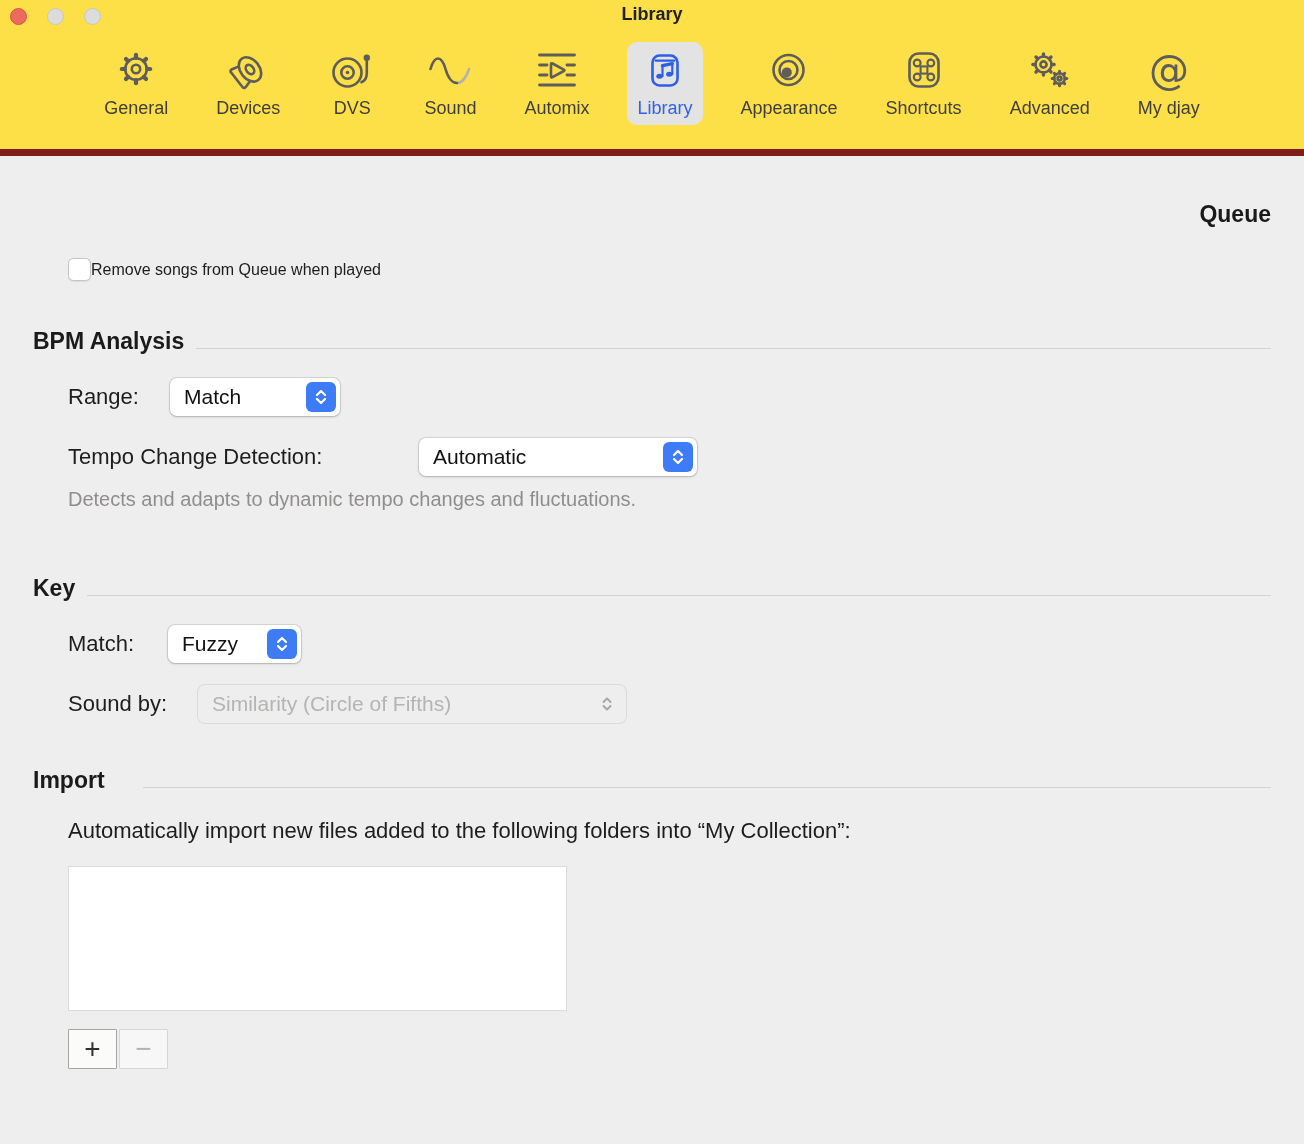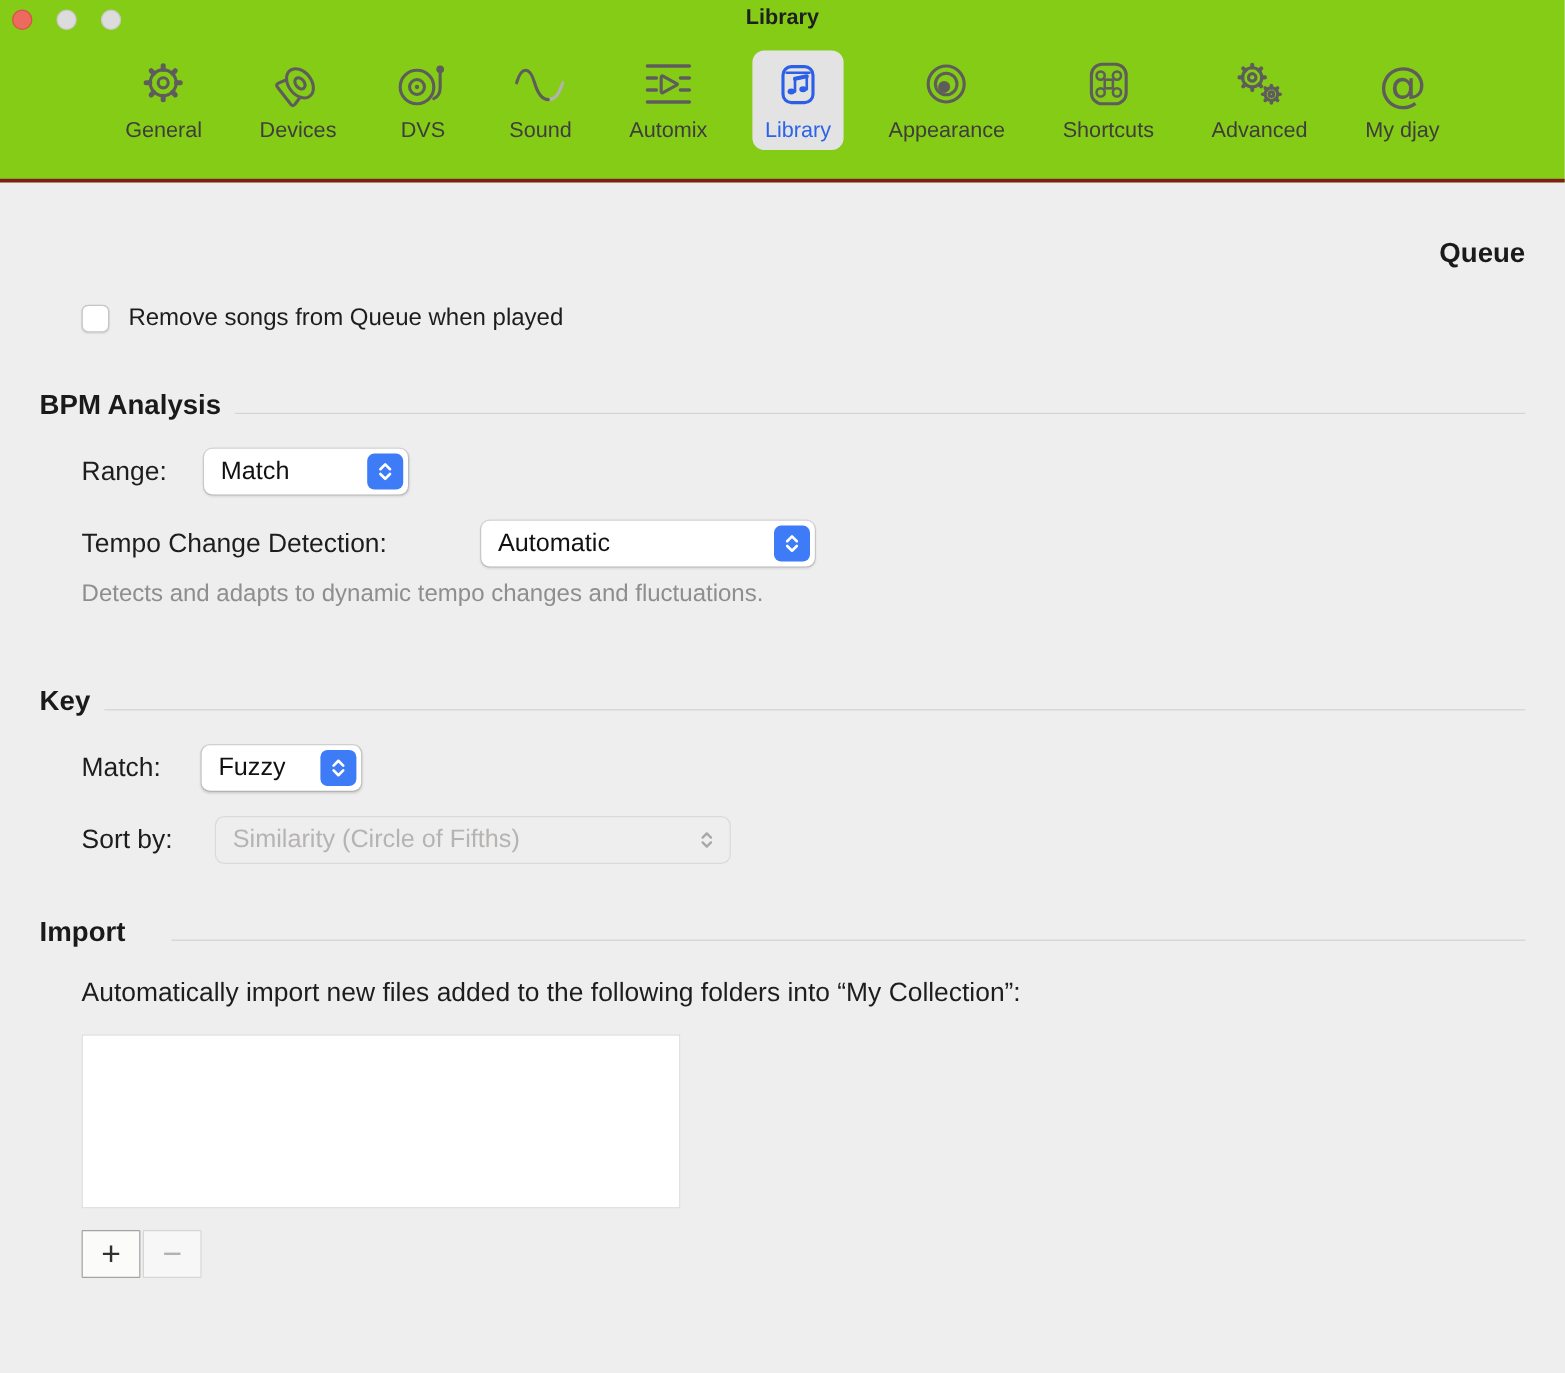--- a/index.html
+++ b/index.html
@@ -4,21 +4,21 @@
 <style>
   html,body{margin:0;padding:0;}
   body{
     width:1304px;height:1144px;overflow:hidden;
     background:#efeeee;
     font-family:"Liberation Sans","DejaVu Sans",sans-serif;
     -webkit-font-smoothing:antialiased;
     position:relative;
   }
   
-  .chrome{background:#84cc16;border-bottom:3px solid #7f1d1d;}
+  .chrome{background:#fde047;border-bottom:7px solid #7f1d1d;}
   .titlebar{height:36px;position:relative;}
   .traffic{position:absolute;left:10px;top:8px;display:flex;gap:20px;}
   .light{width:17px;height:17px;border-radius:50%;box-sizing:border-box;}
   .light.close{background:#ed6a5e;border:1px solid #d6544a;}
   .light.dim{background:#dddcdc;border:1px solid #c8c7c7;}
   .win-title{
     position:absolute;left:0;right:0;top:4px;text-align:center;
     font-size:18px;font-weight:bold;color:#1f1f1f;
   }
   .toolbar{
@@ -51,30 +51,30 @@
   .mt-bpm{margin-top:46px;}
   .mt-key{margin-top:63px;}
   .mt-import{margin-top:43px;gap:26px;}
 
   .check-row{display:flex;align-items:center;margin:24px 0 0 35px;}
   .checkbox{
     width:23px;height:23px;background:#ffffff;border-radius:5.5px;
     border:1px solid #c6c5c4;box-sizing:border-box;
     box-shadow:0 .5px 1px rgba(0,0,0,.08);
   }
-  .check-label{font-size:20px;color:#1d1d1d;margin-left:16px;}
+  .check-label{font-size:16px;color:#1d1d1d;margin-left:0;}
 
   .row{display:flex;align-items:center;margin-left:35px;}
   .row .field-label{font-size:22px;color:#1d1d1d;flex:none;}
   .w-range{width:102px;}
   .w-tempo{width:333px;}
   .w-match{width:100px;}
   .w-format{width:110px;}
   .w-sort{width:112px;}
-  .mt23{margin-top:23px;}.mt22{margin-top:22px;}
+  .mt23{margin-top:23px;}.mt22{margin-top:22px;gap:18px;}
 
   .popup{
     height:38px;box-sizing:border-box;background:#ffffff;border-radius:7px;
     display:flex;align-items:center;justify-content:space-between;
     padding:0 4px 0 14px;
     box-shadow:0 0 0 1px rgba(0,0,0,.10),0 1px 2.5px rgba(0,0,0,.18);
     cursor:default;
   }
   .popup .val{font-size:21px;color:#111;white-space:nowrap;overflow:hidden;}
   .popup .chev{
@@ -315,21 +315,21 @@
       <span class="val">Fuzzy</span>
       <span class="chev">
         <svg width="16" height="18" viewBox="0 0 16 18" fill="none" stroke="#ffffff" stroke-width="2.2" stroke-linecap="round" stroke-linejoin="round">
           <path d="M4,7 L8,3 L12,7"></path>
             <path d="M4,11 L8,15 L12,11"></path>
         </svg>
       </span>
     </div>
   </div>
   <div class="row mt22">
-    <span class="field-label w-sort">Sort by:</span>
+    <span class="field-label w-sort">Sound by:</span>
     <div class="popup disabled" style="width:428px;">
       <span class="val">Similarity (Circle of Fifths)</span>
       <span class="chev">
         <svg width="16" height="18" viewBox="0 0 16 18" fill="none" stroke="#a9a8a7" stroke-width="2" stroke-linecap="round" stroke-linejoin="round">
           <path d="M4.5,7 L8,3.5 L11.5,7"></path>
             <path d="M4.5,11 L8,14.5 L11.5,11"></path>
         </svg>
       </span>
     </div>
   </div>

